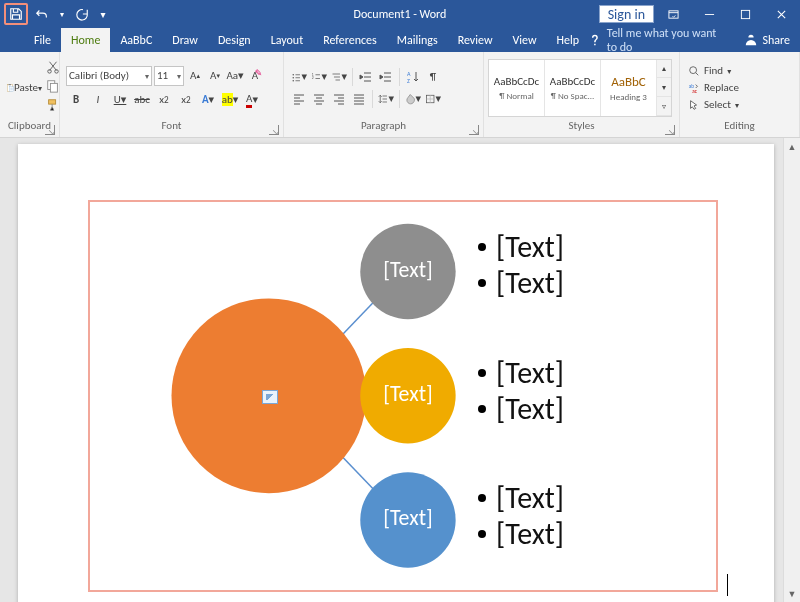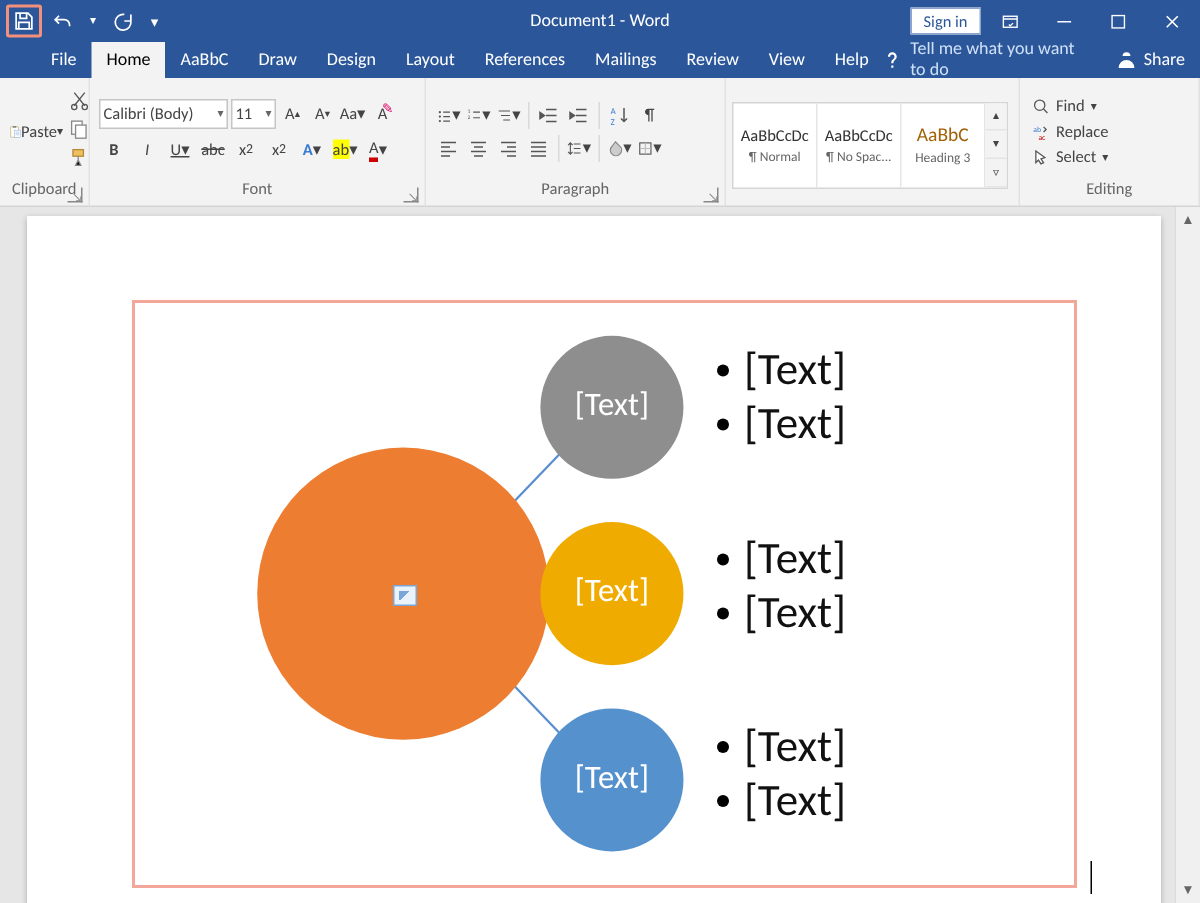--- a/index.html
+++ b/index.html
@@ -5,28 +5,28 @@
   * { box-sizing: border-box; margin: 0; padding: 0; }
   html, body { width: 800px; height: 602px; overflow: hidden; font-family: "Segoe UI", Calibri, sans-serif; background: #e6e6e6; }
   
   .titlebar { height: 28px; background: #2b579a; display: flex; align-items: center; color: #fff; font-size: 12px; position: relative; }
   .qat { display: flex; align-items: center; gap: 2px; padding-left: 4px; }
   .qat-btn { width: 24px; height: 22px; display: flex; align-items: center; justify-content: center; color: #fff; }
   .qat-btn svg { width: 14px; height: 14px; }
   .save-highlight { border: 2px solid #f38f7a; border-radius: 2px; }
   .title-center { position: absolute; left: 50%; transform: translateX(-50%); white-space: nowrap; }
   .win-right { margin-left: auto; display: flex; align-items: center; gap: 2px; padding-right: 2px; }
-  .signin-btn { background: #fff; color: #2b579a; font-size: 11px; padding: 1px 8px; height: 18px; display: flex; align-items: center; border: 1px solid #8aa4cc; }
+  .signin-btn { background: #fff; color: #2b579a; font-size: 14px; padding: 1px 8px; height: 18px; display: flex; align-items: center; border: 1px solid #8aa4cc; }
   .win-btn { width: 34px; height: 28px; display: flex; align-items: center; justify-content: center; color: #fff; }
   .win-btn svg { width: 11px; height: 11px; }
   
   .tabs { height: 24px; background: #2b579a; display: flex; align-items: stretch; font-size: 12px; color: #fff; }
   .tab { padding: 0 10px; display: flex; align-items: center; cursor: pointer; }
   .tab.file { background: #2b579a; padding-left: 34px; }
-  .tab.active { background: #f3f3f3; color: #000000; }
+  .tab.active { background: #f3f3f3; color: #4d7c0f; }
   .tab-sep { flex: 1; }
   .tab-right { display: flex; align-items: center; gap: 22px; padding-right: 10px; }
   .tellme { display: flex; align-items: center; gap: 6px; color:#cfe0f7; font-size:12px; }
   .share { display:flex; align-items:center; gap:4px; }
   
   .ribbon { height: 86px; background: #f3f3f3; border-bottom: 1px solid #d4d4d4; display: flex; font-size: 11px; color: #444; }
   .group { border-right: 1px solid #e1e1e1; display: flex; flex-direction: column; position: relative; }
   .group-body { flex: 1; display: flex; align-items: center; padding: 4px 6px 0 6px; gap: 4px; }
   .group-label { height: 18px; text-align: center; font-size: 11px; color: #666; position: relative; }
   .dlaunch { position: absolute; right: 4px; bottom: 2px; width: 10px; height: 10px; border: 1px solid #888; border-top: none; border-left: none; }
@@ -330,20 +330,21 @@
             <div class="prev">AaBbC</div>
             <div class="nm">Heading 3</div>
           </div>
         <div class="style-more">
             <div>▴</div>
             <div>▾</div>
             <div>▿</div>
           </div>
       </div>
     </div>
+    <div class="group-label"><span>Styles</span><span class="dlaunch"></span></div>
   </div>
 
   <div class="group editgrp">
     <div class="group-body" style="padding:4px 6px 0 6px">
       <div class="edit-rows">
         <div class="edit-item">
             <svg viewBox="0 0 14 14">
               <circle cx="6" cy="6" r="4" fill="none" stroke="#555"></circle>
               <path stroke="#555" d="M9 9l3 3"></path>
             </svg>

